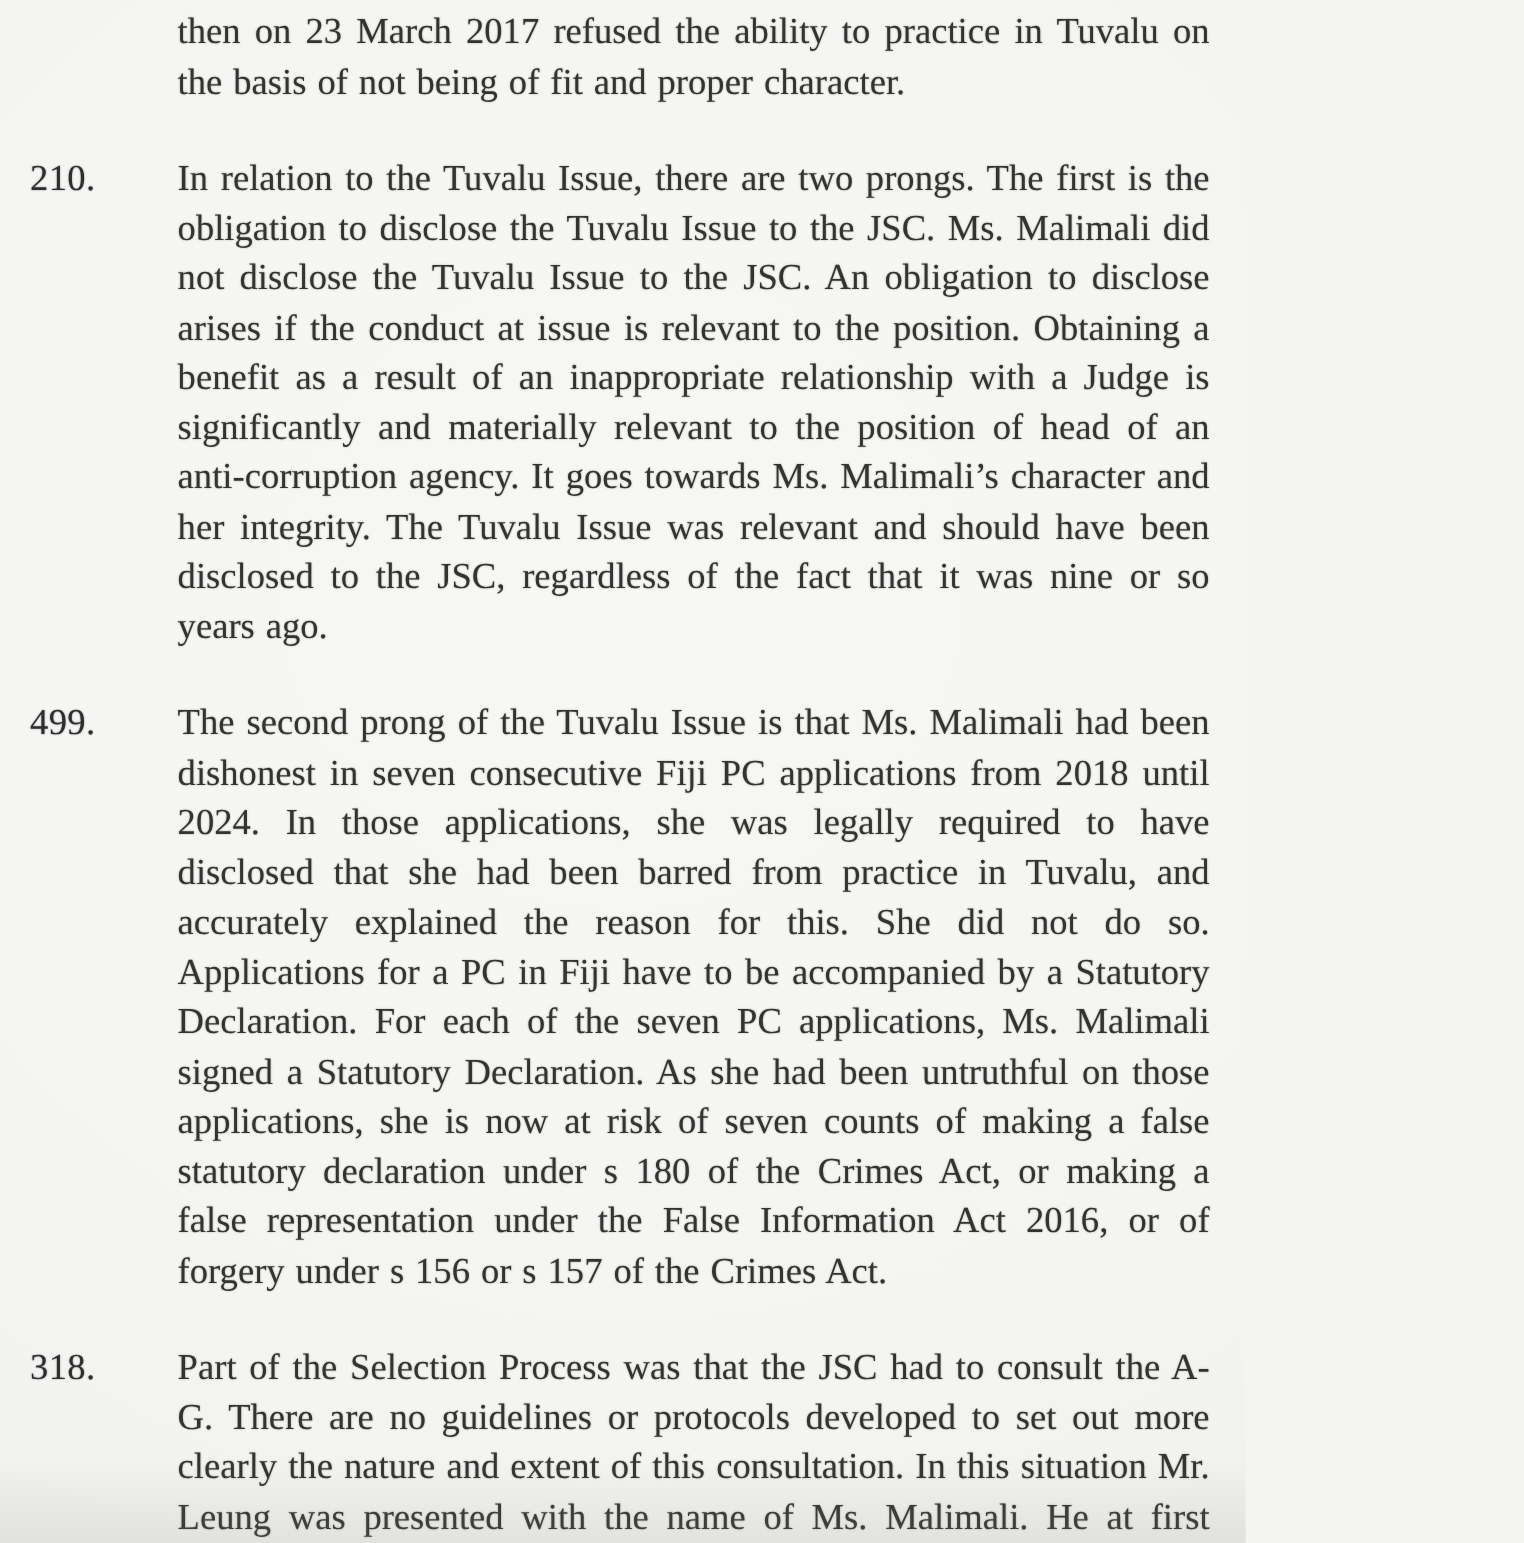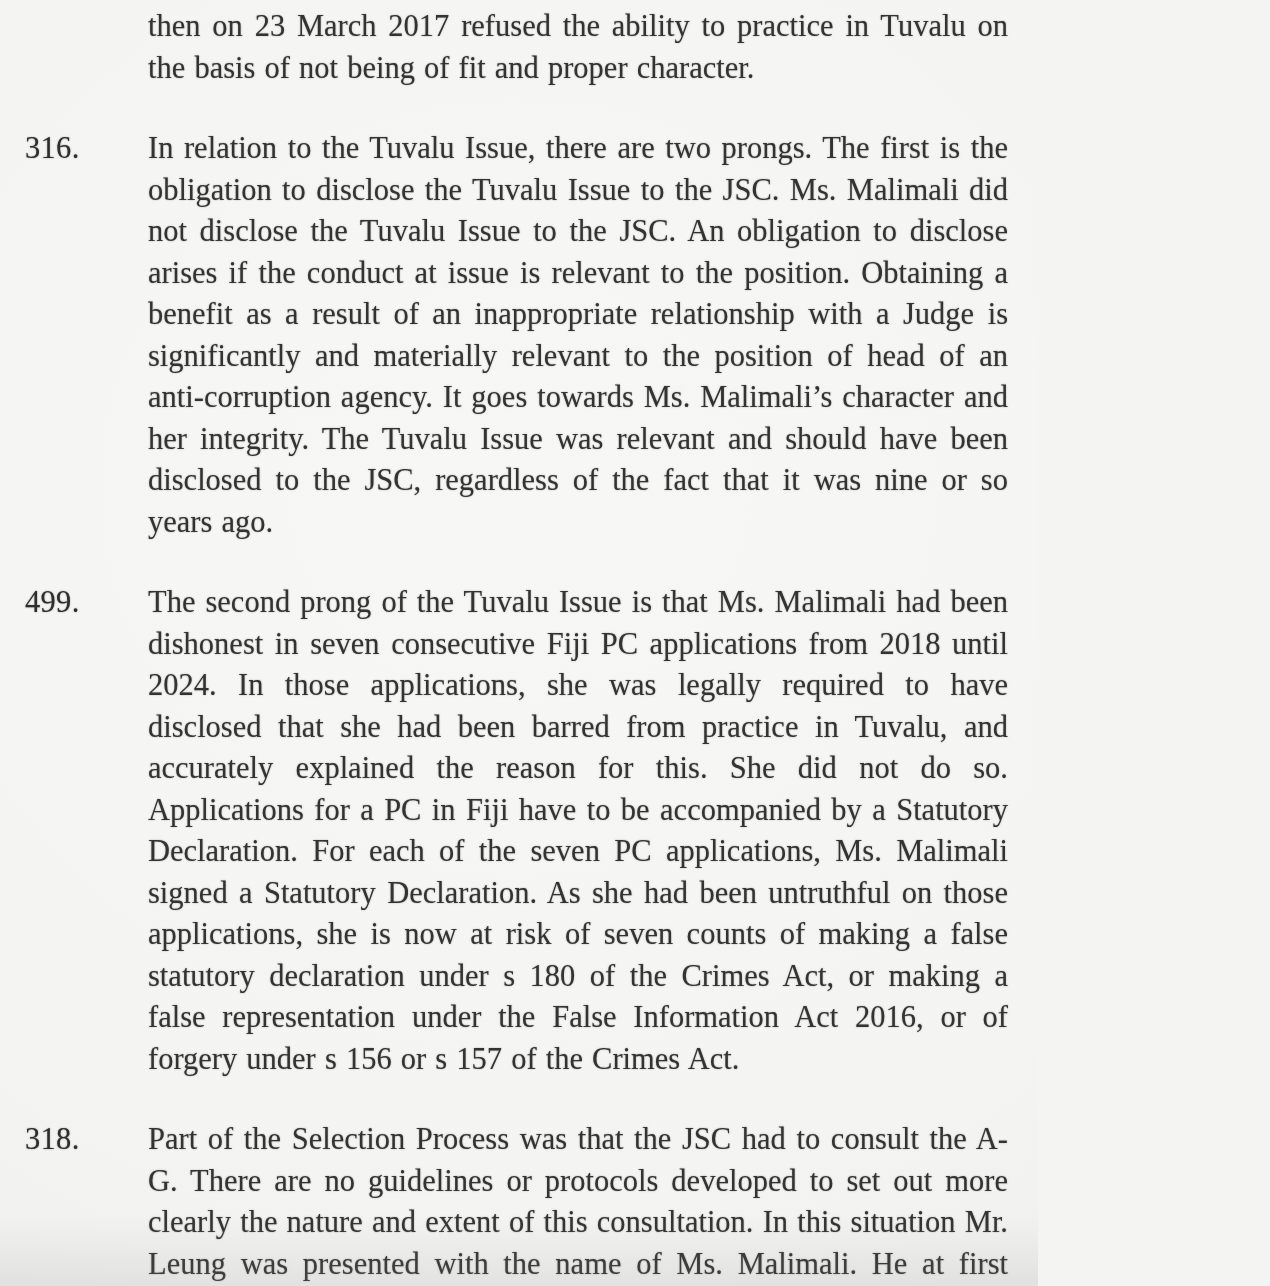--- a/index.html
+++ b/index.html
@@ -63,21 +63,21 @@
 <body>
 
 <div class="scan-page">
 
   <div class="para">
     <div class="para-num"></div>
     <div class="para-body">then on 23 March 2017 refused the ability to practice in Tuvalu on the basis of not being of fit and proper character.</div>
   </div>
 
   <div class="para">
-    <div class="para-num">316.</div>
+    <div class="para-num">210.</div>
     <div class="para-body">In relation to the Tuvalu Issue, there are two prongs. The first is the obligation to disclose the Tuvalu Issue to the JSC. Ms. Malimali did not disclose the Tuvalu Issue to the JSC. An obligation to disclose arises if the conduct at issue is relevant to the position. Obtaining a benefit as a result of an inappropriate relationship with a Judge is significantly and materially relevant to the position of head of an anti-corruption agency. It goes towards Ms. Malimali’s character and her integrity. The Tuvalu Issue was relevant and should have been disclosed to the JSC, regardless of the fact that it was nine or so years ago.</div>
   </div>
 
   <div class="para">
     <div class="para-num">499.</div>
     <div class="para-body">The second prong of the Tuvalu Issue is that Ms. Malimali had been dishonest in seven consecutive Fiji PC applications from 2018 until 2024. In those applications, she was legally required to have disclosed that she had been barred from practice in Tuvalu, and accurately explained the reason for this. She did not do so. Applications for a PC in Fiji have to be accompanied by a Statutory Declaration. For each of the seven PC applications, Ms. Malimali signed a Statutory Declaration. As she had been untruthful on those applications, she is now at risk of seven counts of making a false statutory declaration under s 180 of the Crimes Act, or making a false representation under the False Information Act 2016, or of forgery under s 156 or s 157 of the Crimes Act.</div>
   </div>
 
   <div class="para">
     <div class="para-num">318.</div>

